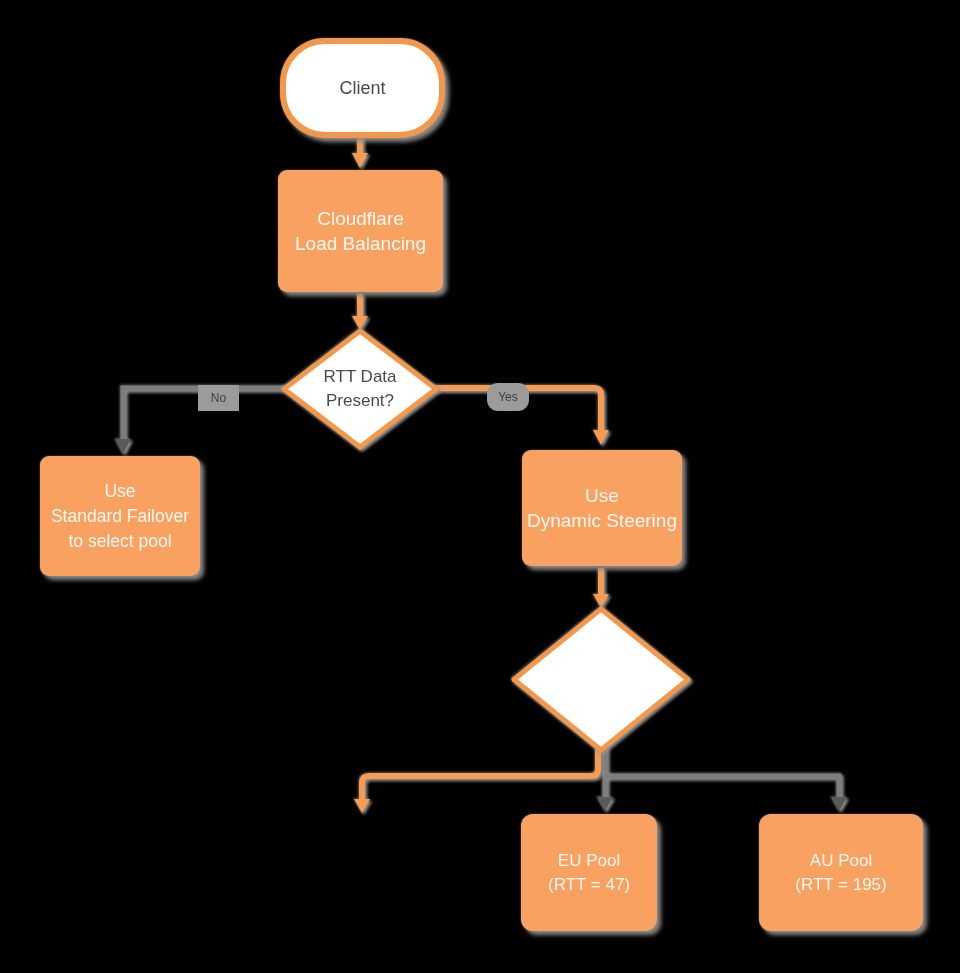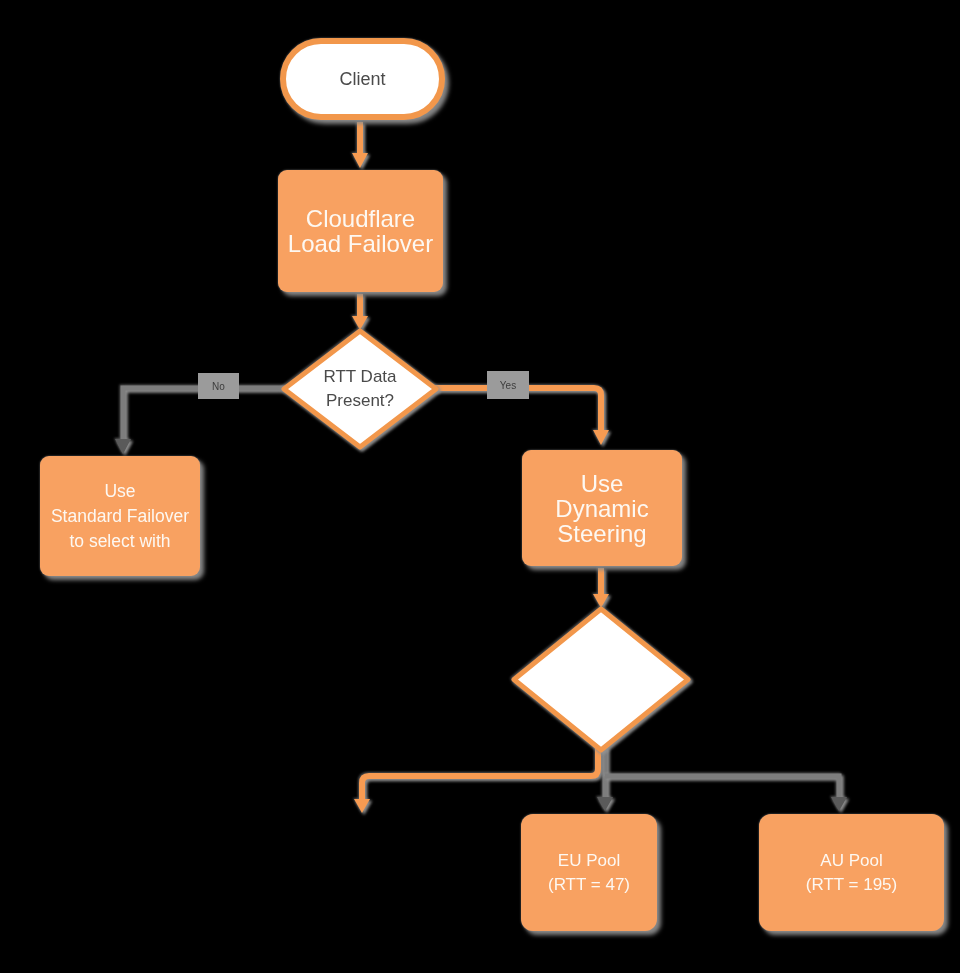--- a/index.html
+++ b/index.html
@@ -31,21 +31,21 @@
     position: absolute;
     display: flex;
     flex-direction: column;
     align-items: center;
     justify-content: center;
     text-align: center;
   }
   .box {
     background: var(--node-fill);
     color: var(--text-light);
-    font-size: 24px;
+    font-size: 19px;
     line-height: 25px;
     border-radius: 9px;
     box-shadow: 0 0 2px rgba(150,150,150,0.75), 4px 4px 4px rgba(140,140,140,0.95);
   }
   .pool { border-radius: 12px; font-size: 17px; line-height: 24px; }
   .stadium {
     background: var(--shape-fill-white);
     border: 6px solid var(--node-stroke);
     border-radius: 45px;
     color: var(--text-dark);
@@ -63,21 +63,22 @@
     font-size: 17px;
     line-height: 24px;
   }
   .edge-label {
     position: absolute;
     display: flex;
     align-items: center;
     justify-content: center;
     background: var(--label-bg);
     color: var(--label-text);
-    font-size: 10px;
+    font-size: 12px;
+    margin-top: 12px;
   }
   .bold { font-weight: bold; }
 </style>
 </head>
 <body>
 
 <div class="stage">
 
   <svg class="edge-layer" width="960" height="973" viewBox="0 0 960 973">
 
@@ -122,58 +123,58 @@
     </g>
 
     <g class="shadowed">
       <polygon class="diamond" points="360,331 436,389 360,447 284,389"></polygon>
     </g>
     <g class="shadowed">
       <polygon class="diamond" points="601,609 688,679.5 601,750 514,679.5"></polygon>
     </g>
   </svg>
 
-  <div class="node stadium" style="left:280px; top:38px; width:165px; height:82px;">
+  <div class="node stadium" style="left:280px; top:38px; width:165px; height:100px;">
     <div>Client</div>
   </div>
 
   <div class="node box" style="left:278px; top:170px; width:165px; height:122px;">
     <div>Cloudflare</div>
-    <div>Load Failover</div>
+    <div>Load Balancing</div>
   </div>
 
   <div class="diamond-label" style="left:284px; top:331px; width:152px; height:116px;">
     <div>RTT Data</div>
     <div>Present?</div>
   </div>
 
   <div class="edge-label" style="left:198px; top:373px; width:41px; height:26px;">No</div>
 
-  <div class="edge-label" style="left:487px; top:371px; width:42px; height:28px;">Yes</div>
+  <div class="edge-label" style="left:487px; top:371px; width:42px; height:28px;border-radius:11px;">Yes</div>
 
   <div class="node box" style="left:40px; top:456px; width:160px; height:120px; font-size:17.5px;">
     <div>Use</div>
     <div>Standard Failover</div>
-    <div>to select with</div>
+    <div>to select pool</div>
   </div>
 
   <div class="node box" style="left:522px; top:450px; width:160px; height:116px;">
     <div>Use</div>
     <div>Dynamic Steering</div>
   </div>
 
 
 
   <div class="node box pool" style="left:521px; top:814px; width:136px; height:117px;">
     <div>EU Pool</div>
     <div>
       <span>(</span><span>RTT = 47</span><span>)</span>
     </div>
   </div>
 
-  <div class="node box pool" style="left:759px; top:814px; width:185px; height:117px;">
+  <div class="node box pool" style="left:759px; top:814px; width:164px; height:117px;">
     <div>AU Pool</div>
     <div>
       <span>(</span><span>RTT = 195</span><span>)</span>
     </div>
   </div>
 
 </div>
 
 </body></html>

